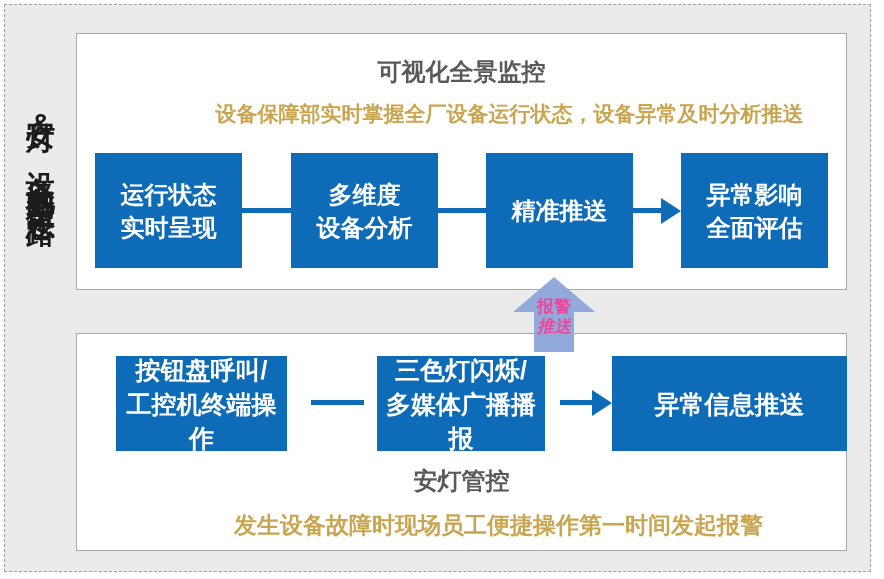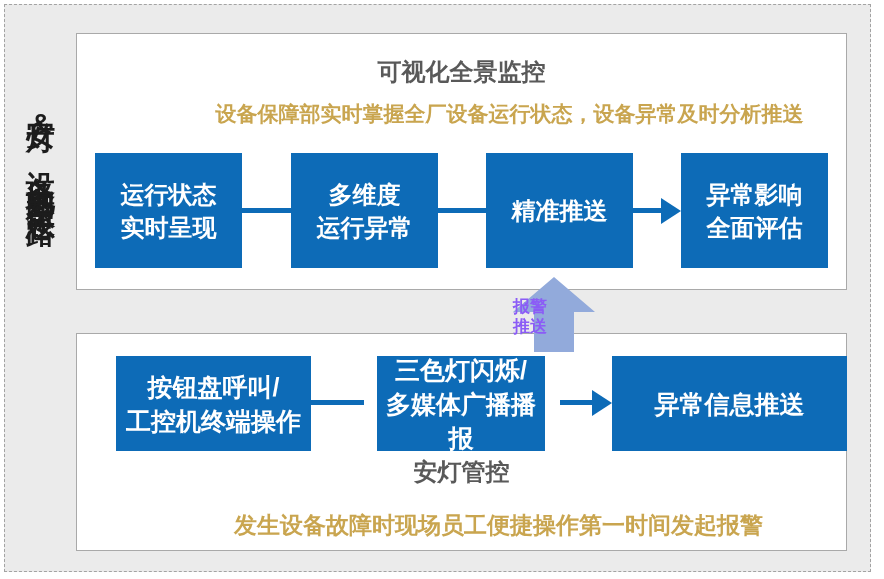--- a/index.html
+++ b/index.html
@@ -38,22 +38,22 @@
   #top-panel .bluebox{top:119px;width:147px;height:115px;font-size:24px;line-height:33px;}
   #bottom-panel .bluebox{top:22px;height:95px;font-size:25px;line-height:34px;}
   .hline{position:absolute;height:5px;background:#0d6bb7;}
   .tri-right{
     position:absolute;width:0;height:0;
     border-top:13px solid transparent;border-bottom:13px solid transparent;
     border-left:20px solid #0d6bb7;
   }
   #up-arrow{position:absolute;left:513px;top:277px;width:82px;height:75px;z-index:5;}
   #up-arrow-text{
-    position:absolute;left:513px;top:297px;width:82px;z-index:6;
-    color:#8b5cf6;font-size:17px;font-weight:bold;line-height:20px;
+    position:absolute;left:513px;top:297px;width:82px;z-index:6;text-align:center;
+    color:#ec4899;font-size:17px;font-weight:bold;line-height:20px;
   }
 </style>
 </head>
 <body>
 
 <div id="stage">
   <div class="canvas"></div>
 
   <div class="vtitle">安灯&amp;设备地图整体思路</div>
 
@@ -62,58 +62,58 @@
     <div class="panel-sub" style="top:66px;padding-left:48px;">设备保障部实时掌握全厂设备运行状态，设备异常及时分析推送</div>
 
     <div class="bluebox" style="left:18px;">
       <span class="bl">运行状态</span>
       <span class="bl">实时呈现</span>
     </div>
     <div class="hline" style="left:165px;top:174px;width:49px;"></div>
 
     <div class="bluebox" style="left:214px;">
       <span class="bl">多维度</span>
-      <span class="bl">运行异常</span>
+      <span class="bl">设备分析</span>
     </div>
     <div class="hline" style="left:361px;top:174px;width:48px;"></div>
 
     <div class="bluebox" style="left:409px;">
       <span class="bl">精准推送</span>
     </div>
     <div class="hline" style="left:556px;top:174px;width:30px;"></div>
     <div class="tri-right" style="left:584px;top:163.5px;"></div>
 
     <div class="bluebox" style="left:604px;">
       <span class="bl">异常影响</span>
       <span class="bl">全面评估</span>
     </div>
   </div>
 
   <div id="bottom-panel" class="panel">
-    <div class="bluebox" style="left:39px;width:195px;">
+    <div class="bluebox" style="left:39px;width:171px;">
       <span class="bl">按钮盘呼叫/</span>
       <span class="bl">工控机终端操作</span>
     </div>
     <div class="hline" style="left:234px;top:66px;width:53px;"></div>
 
     <div class="bluebox" style="left:300px;width:168px;">
       <span class="bl">三色灯闪烁/</span>
       <span class="bl">多媒体广播播报</span>
     </div>
     <div class="hline" style="left:483px;top:66px;width:34px;"></div>
     <div class="tri-right" style="left:515px;top:55.5px;"></div>
 
     <div class="bluebox" style="left:535px;width:235px;">
       <span class="bl">异常信息推送</span>
     </div>
 
-    <div class="panel-title" style="top:122px;">安灯管控</div>
+    <div class="panel-title" style="top:131px;">安灯管控</div>
     <div class="panel-sub" style="top:176px;font-size:23px;margin-left:37px;">发生设备故障时现场员工便捷操作第一时间发起报警</div>
   </div>
 
   <svg id="up-arrow" viewBox="0 0 82 75">
     <polygon points="41,0 82,35 61,35 61,75 21,75 21,35 0,35" fill="#92aadb"></polygon>
   </svg>
   <div id="up-arrow-text">
     <span class="bl" style="display:block;">报警</span>
-    <span class="bl" style="display:block;">推送</span>
+    <span class="bl" style="display:block;font-style:italic;">推送</span>
   </div>
 </div>
 
 </body></html>

